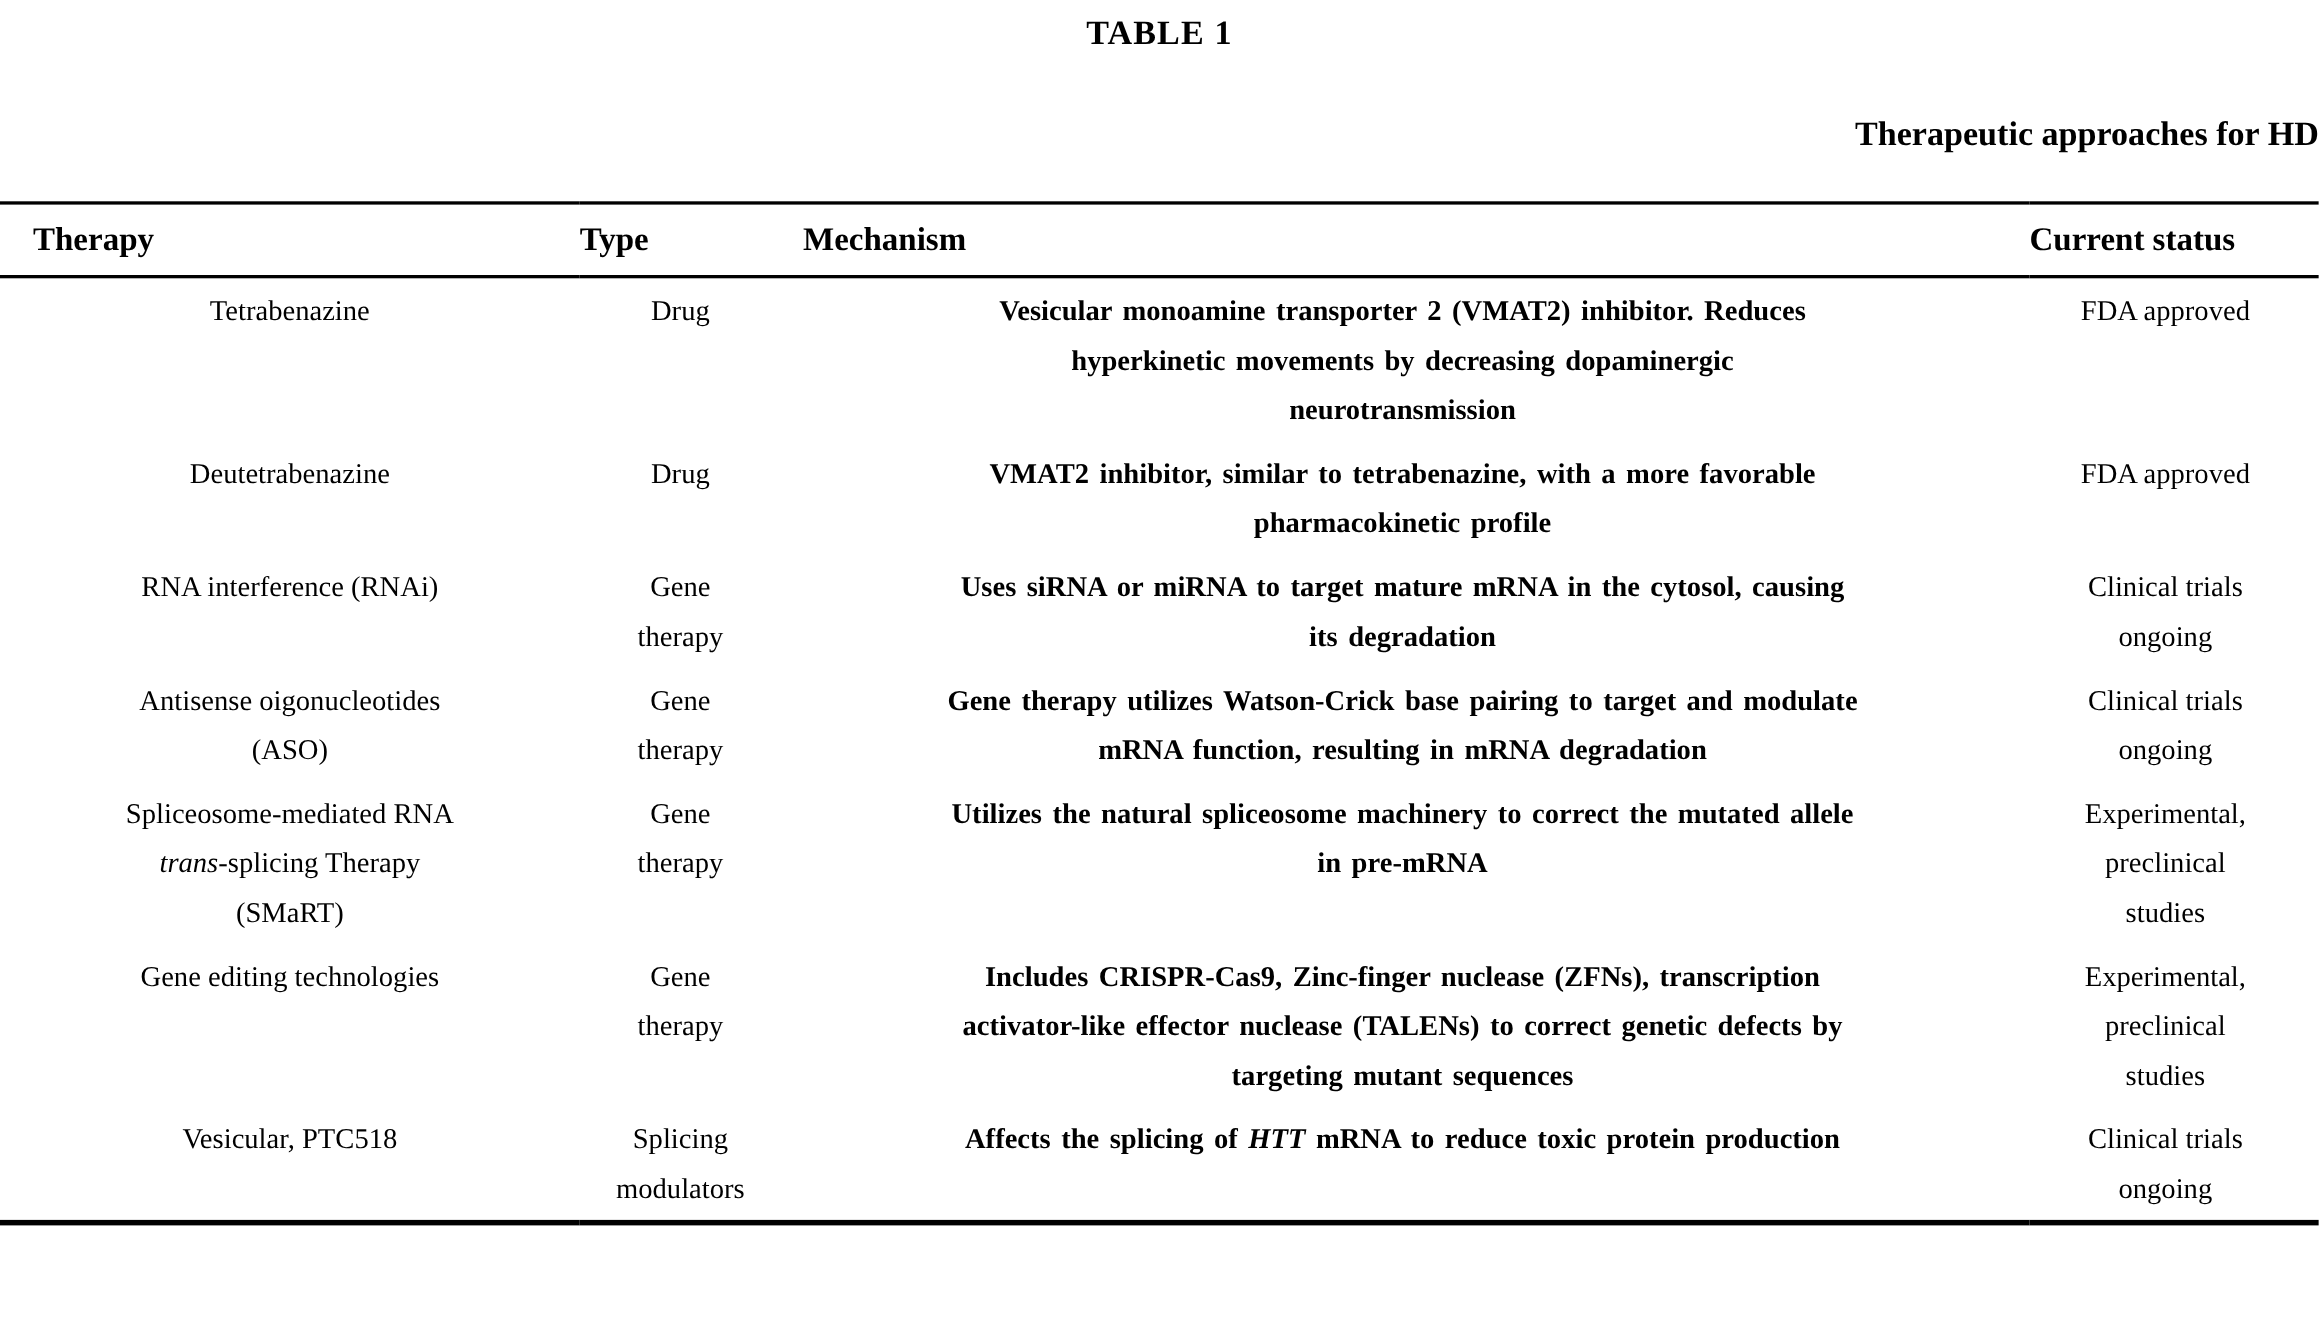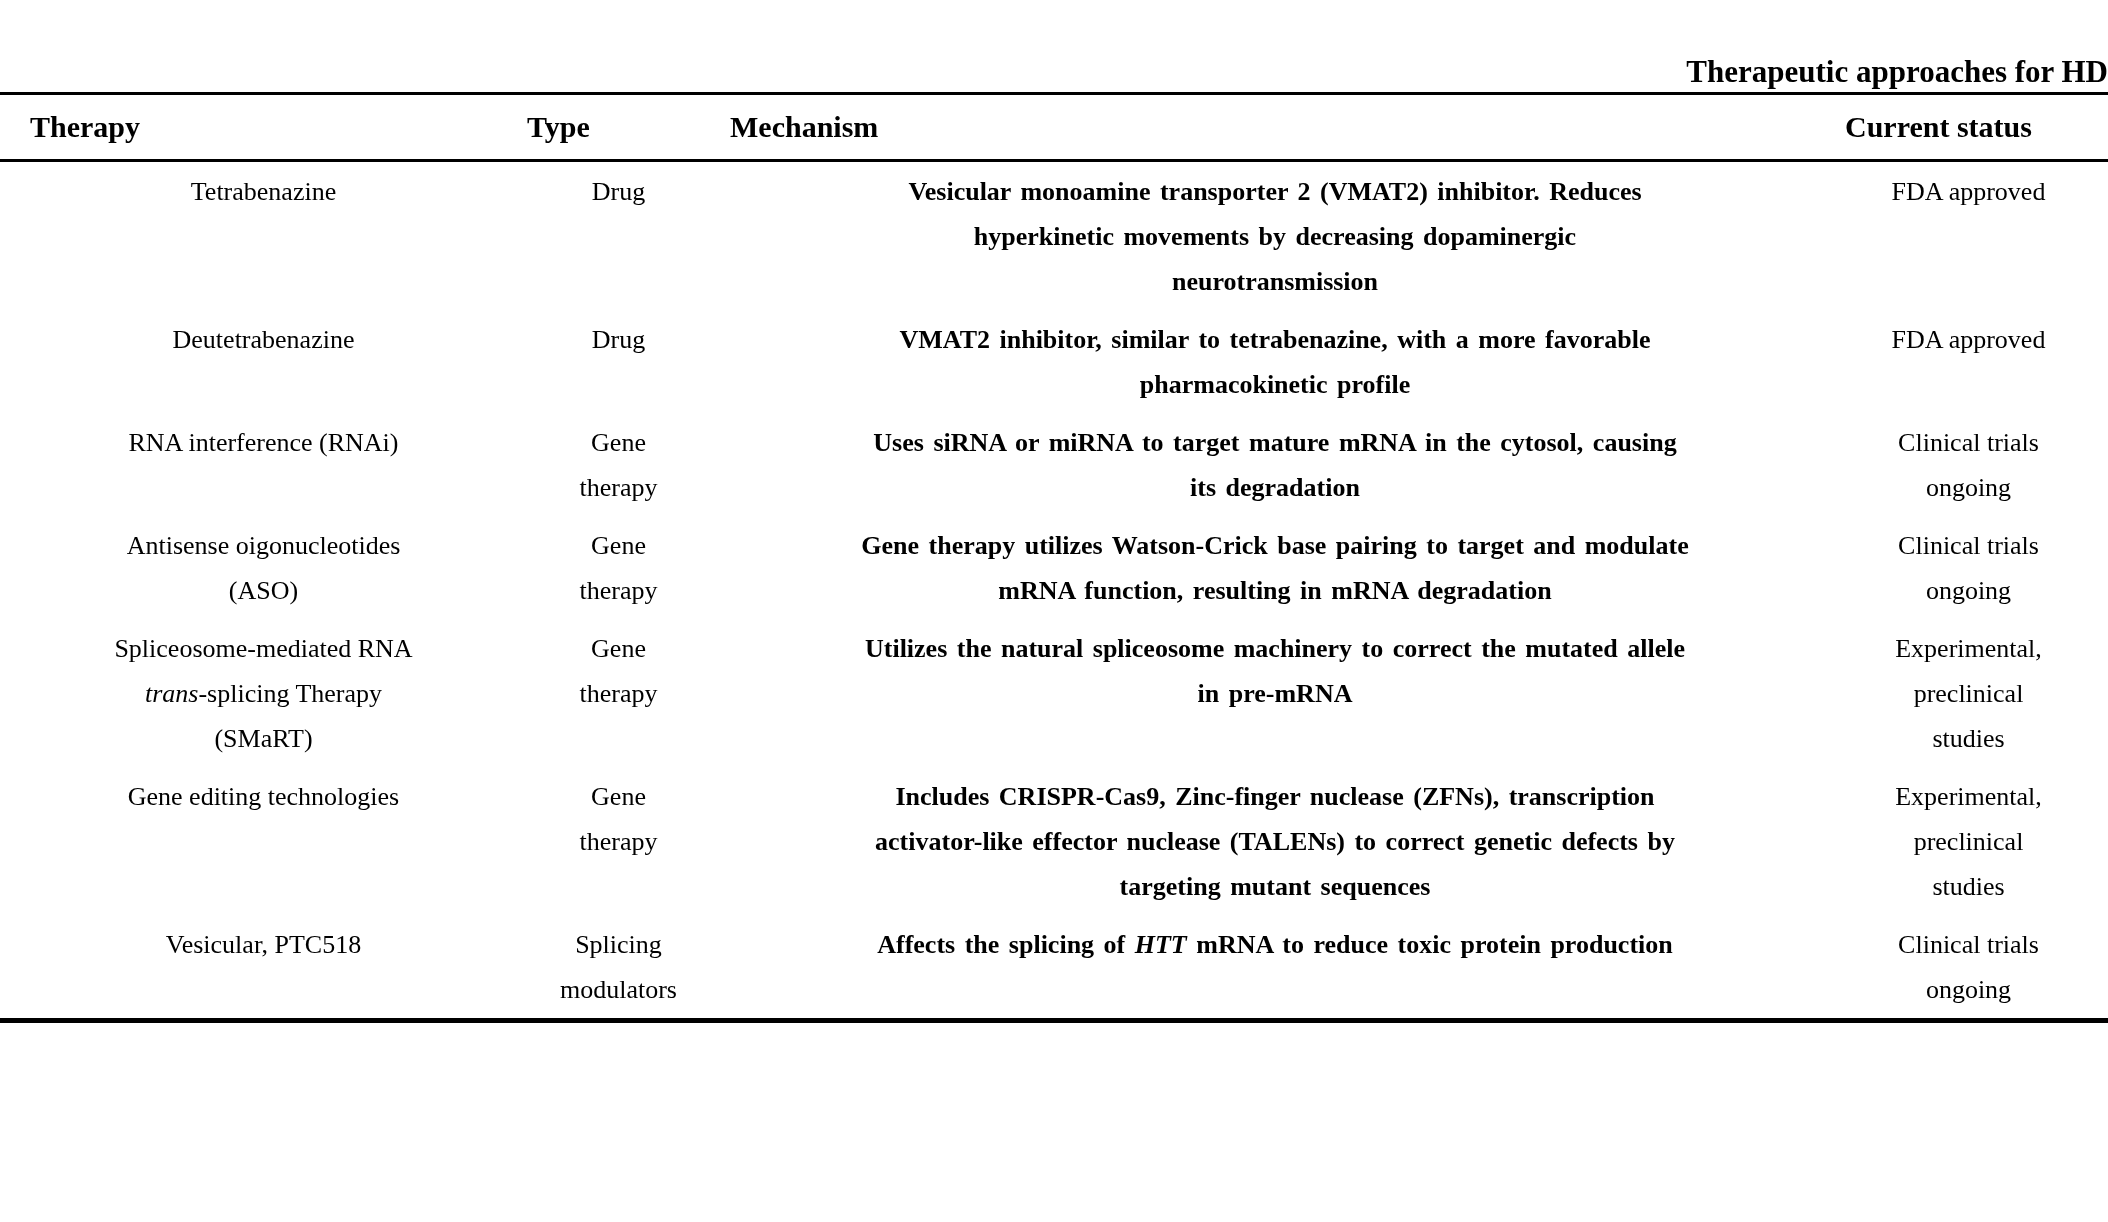--- a/index.html
+++ b/index.html
@@ -31,20 +31,21 @@
     font-size: 31px;
     font-weight: bold;
     text-align: right;
     margin-top: 52px;
     line-height: 40px;
   }
   table.paper-table {
     width: 2108px;
     table-layout: fixed;
     border-collapse: collapse;
+    margin-top: 41px;
     border-top: 3px solid #000;
     border-bottom: 5px solid #000;
   }
   col.c1 { width: 527px; }
   col.c2 { width: 203px; }
   col.c3 { width: 1115px; }
   col.c4 { width: 263px; }
   th {
     font-size: 30px;
     font-weight: bold;
@@ -65,20 +66,21 @@
   th.c-therapy, td.c-therapy { padding-left: 30px; padding-right: 30px; }
   td.c-type { padding-right: 20px; }
   td.c-mech { padding-right: 25px; word-spacing: 3px; font-weight: bold; }
   td.c-status { padding-right: 16px; }
   .it { font-style: italic; }
 </style>
 </head>
 <body>
 
 <div class="page">
+  <div class="table-label">TABLE 1</div>
   <div class="table-title">Therapeutic approaches for HD</div>
 
   <table class="paper-table">
     <colgroup>
       <col class="c1">
         <col class="c2">
         <col class="c3">
         <col class="c4">
     </colgroup>
     <thead>

